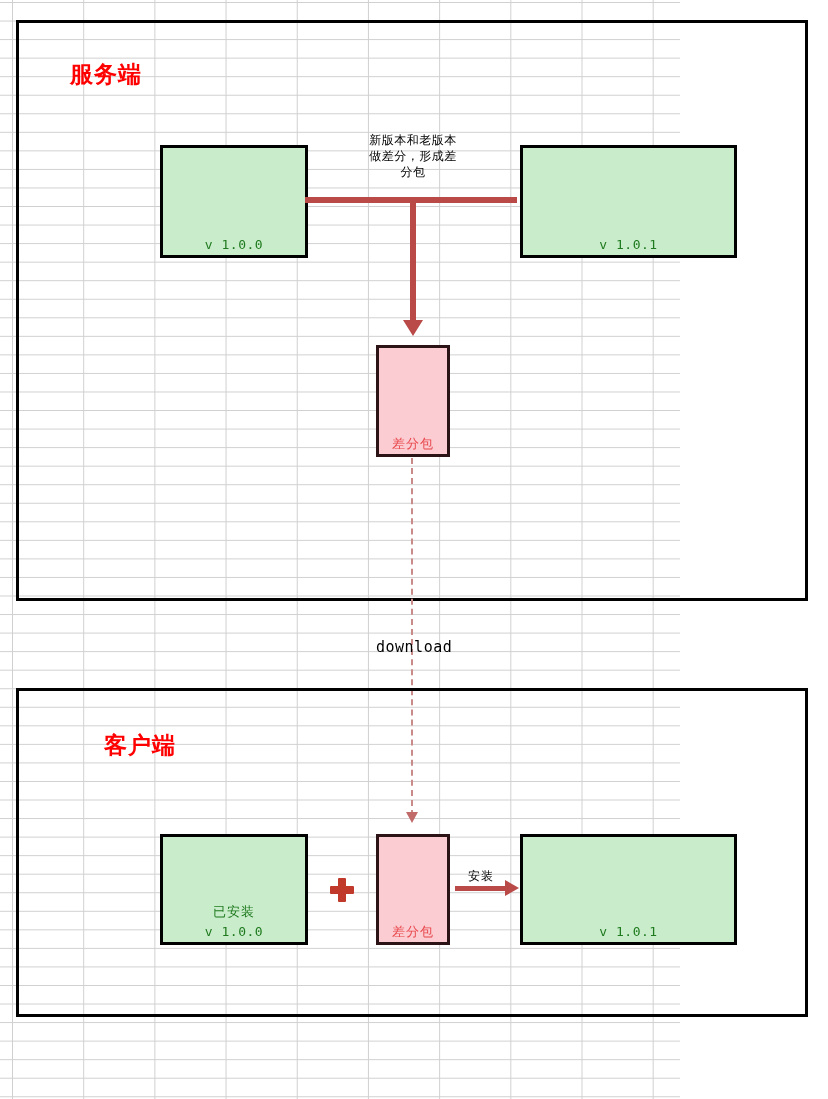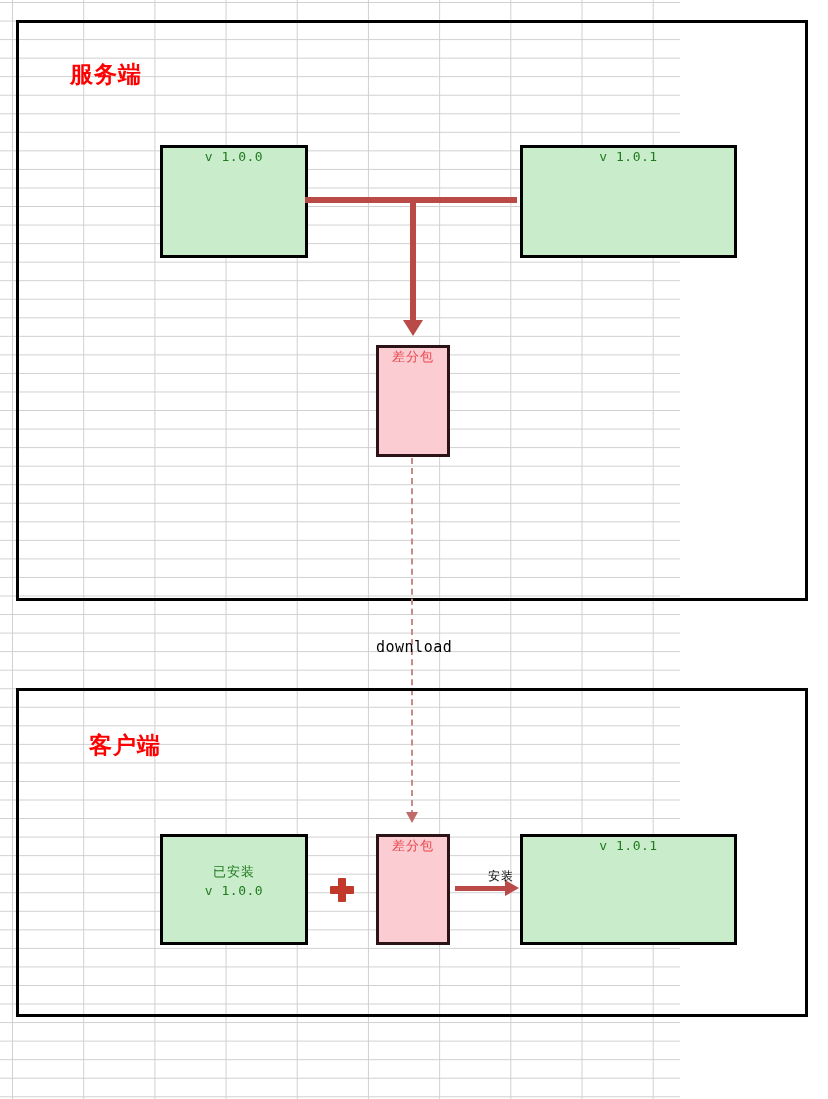--- a/index.html
+++ b/index.html
@@ -41,51 +41,51 @@
   .frame-title {
     position: absolute;
     color: #ff0000;
     font-family: "DejaVu Serif", serif;
     font-weight: bold;
     font-size: 23px;
     letter-spacing: 1px;
     white-space: nowrap;
   }
   #title-server { left: 70px; top: 59px; }
-  #title-client { left: 89px; top: 730px; }
+  #title-client { left: 104px; top: 730px; }
 
   
   .node {
     position: absolute;
     box-sizing: border-box;
     display: flex;
     flex-direction: column;
     align-items: center;
-    justify-content: flex-start;
+    justify-content: flex-end;
     text-align: center;
     line-height: 1.45;
   }
   .node.green {
     background: #c9ecca;
     border: 3px solid #000000;
     color: #1f7a1f;
     font-family: "DejaVu Sans Mono", monospace;
     font-size: 13px;
     letter-spacing: 0.5px;
   }
   .node.pink {
     background: #fbcdd2;
     border: 3px solid #2b1316;
     color: #e8474c;
     font-family: "DejaVu Sans", sans-serif;
     font-size: 13px;
     letter-spacing: 1px;
   }
   .node .line-cn {
-    font-family: Liberation Sans, sans-serif;
+    font-family: Liberation Mono, monospace;
     letter-spacing: 1px;
     margin-top: 26px;
   }
 
   #node-server-old { left: 160px; top: 145px; width: 148px; height: 113px; }
   #node-server-new { left: 520px; top: 145px; width: 217px; height: 113px; }
   #node-server-diff{ left: 376px; top: 345px; width:  74px; height: 112px; }
 
   #node-client-installed { left: 160px; top: 834px; width: 148px; height: 111px; }
   #node-client-diff      { left: 376px; top: 834px; width:  74px; height: 111px; }
@@ -145,21 +145,21 @@
     position: absolute;
     width: 0; height: 0;
     border-top: 8px solid transparent;
     border-bottom: 8px solid transparent;
     border-left: 14px solid #b94a48;
   }
   #arrow-install { left: 505px; top: 880px; }
 
   #label-install {
     position: absolute;
-    left: 488px; top: 868px;
+    left: 468px; top: 868px;
     font-family: "DejaVu Sans", sans-serif;
     font-size: 12px;
     color: #000000;
     letter-spacing: 1px;
   }
 
   
   #note-diff {
     position: absolute;
     left: 352px; top: 132px;
@@ -197,20 +197,25 @@
   <div class="frame-title" id="title-server">服务端</div>
 
   <div class="node green" id="node-server-old">
     <span>v 1.0.0</span>
   </div>
 
   <div class="node green" id="node-server-new">
     <span>v 1.0.1</span>
   </div>
 
+  <div id="note-diff">
+    <div>新版本和老版本</div>
+    <div>做差分，形成差</div>
+    <div>分包</div>
+  </div>
 
   <div class="conn" id="conn-h"></div>
   <div class="conn" id="conn-v"></div>
   <div class="arrowhead-down" id="arrow-down-diff"></div>
 
   <div class="node pink" id="node-server-diff">
     <span>差分包</span>
   </div>
 
   <div id="conn-download"></div>

